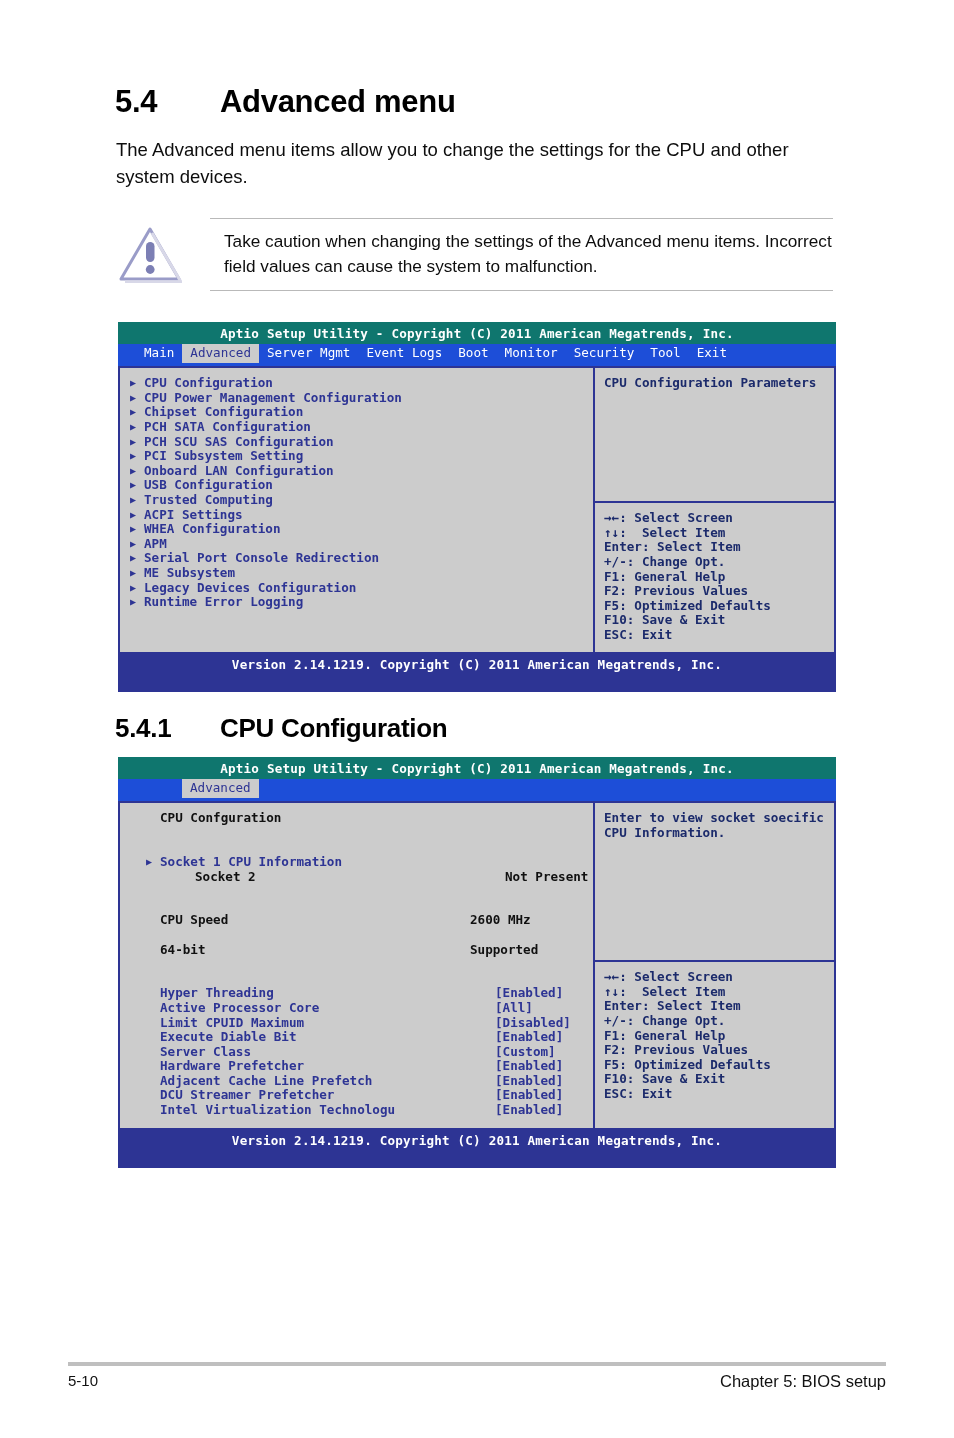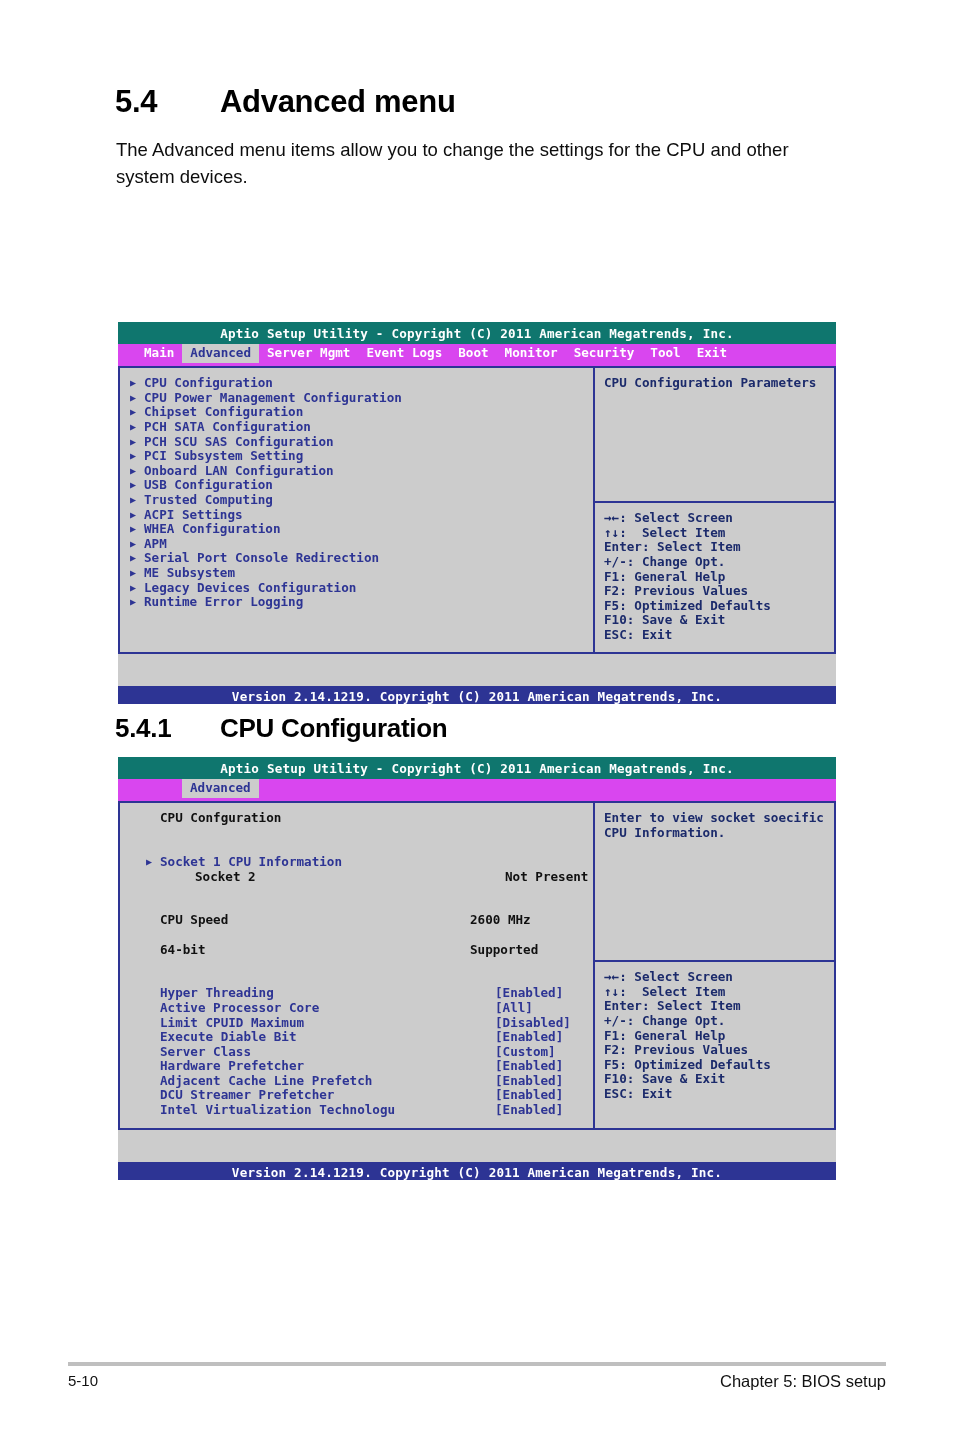--- a/index.html
+++ b/index.html
@@ -92,23 +92,23 @@
   .bios-titlebar {
     background: #0f766e;
     color: #ffffff;
     font-weight: bold;
     text-align: center;
     padding: 5px 0 2px 0;
     letter-spacing: 0.2px;
     white-space: pre;
   }
   .bios-tabs {
-    background: #d946ef;
+    background: #1d4ed8;
     color: #ffffff;
-    font-weight: bold;
+    font-weight: normal;
     padding: 0 0 3px 0;
     display: flex;
     align-items: stretch;
     white-space: pre;
   }
   .bios-tabs .tab-pad { width: 18px; flex: none; }
   .bios-tab {
     padding: 2px 8px 3px 8px;
     white-space: pre;
   }
@@ -144,24 +144,23 @@
     border-top: 2px solid #2d3494;
     padding: 8px 7px 9px 9px;
     flex: 1 1 auto;
     box-sizing: border-box;
   }
   .bios-footer {
     background: #2d3494;
     color: #ffffff;
     font-weight: bold;
     text-align: center;
-    padding: 4px 0 0 0;
+    padding: 4px 0 20px 0;
     letter-spacing: 0.2px;
     white-space: pre;
-    margin-top: 32px;
   }
 
   .menu-row {
     display: flex;
     align-items: flex-start;
     padding: 0 0 0 10px;
     white-space: pre;
     font-weight: bold;
   }
   .menu-arrow {
@@ -225,20 +224,33 @@
 
 <div class="page">
 
   <div class="h1">
     <span class="num">5.4</span>
     <span class="txt">Advanced menu</span>
   </div>
 
   <div class="intro">The Advanced menu items allow you to change the settings for the CPU and other system devices.</div>
 
+  <div class="note">
+    <div class="note-icon">
+      <svg viewBox="0 0 64 58" width="64" height="58" aria-hidden="true">
+        <path d="M32 4 L61 54 L3 54 Z" fill="#ffffff" stroke="#9a9cc8" stroke-width="3" stroke-linejoin="round"></path>
+        <path d="M34 8 L63 57 L7 57" fill="none" stroke="#d8d8e8" stroke-width="3" stroke-linejoin="round"></path>
+        <rect x="28" y="17" width="8.5" height="20" rx="4.2" fill="#7c7fb4"></rect>
+        <circle cx="32.2" cy="44.5" r="4.4" fill="#7c7fb4"></circle>
+      </svg>
+    </div>
+    <div class="note-body">
+      <div class="note-text">Take caution when changing the settings of the Advanced menu items. Incorrect field values can cause the system to malfunction.</div>
+    </div>
+  </div>
 
   <div class="bios" id="bios1" style="left:118px; top:322px;">
     <div class="bios-titlebar">Aptio Setup Utility - Copyright (C) 2011 American Megatrends, Inc.</div>
     <div class="bios-tabs" id="bios1-tabs">
       <span class="tab-pad"></span>
     <span class="bios-tab">Main</span><span class="bios-tab active">Advanced</span><span class="bios-tab">Server Mgmt</span><span class="bios-tab">Event Logs</span><span class="bios-tab">Boot</span><span class="bios-tab">Monitor</span><span class="bios-tab">Security</span><span class="bios-tab">Tool</span><span class="bios-tab">Exit</span></div>
     <div class="bios-body">
       <div class="bios-left" style="width:473px;" id="bios1-menu">
           <div class="menu-row"><span class="menu-arrow">▶</span><span class="menu-label">CPU Configuration</span></div>
           <div class="menu-row"><span class="menu-arrow">▶</span><span class="menu-label">CPU Power Management Configuration</span></div>

